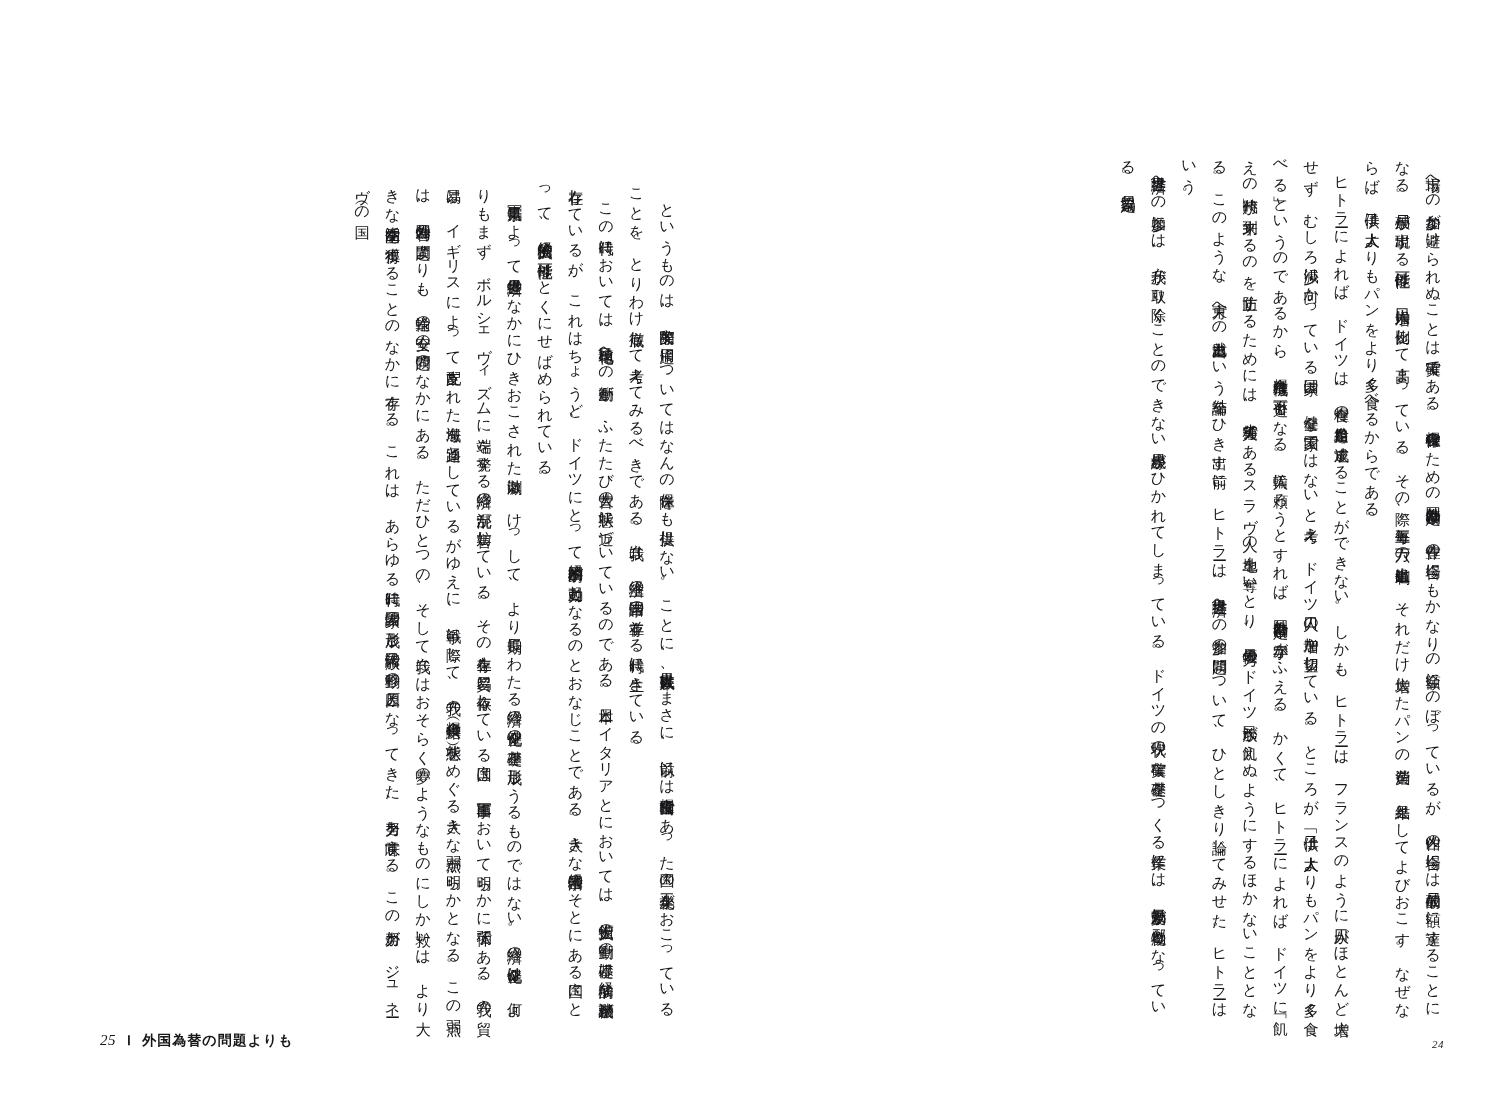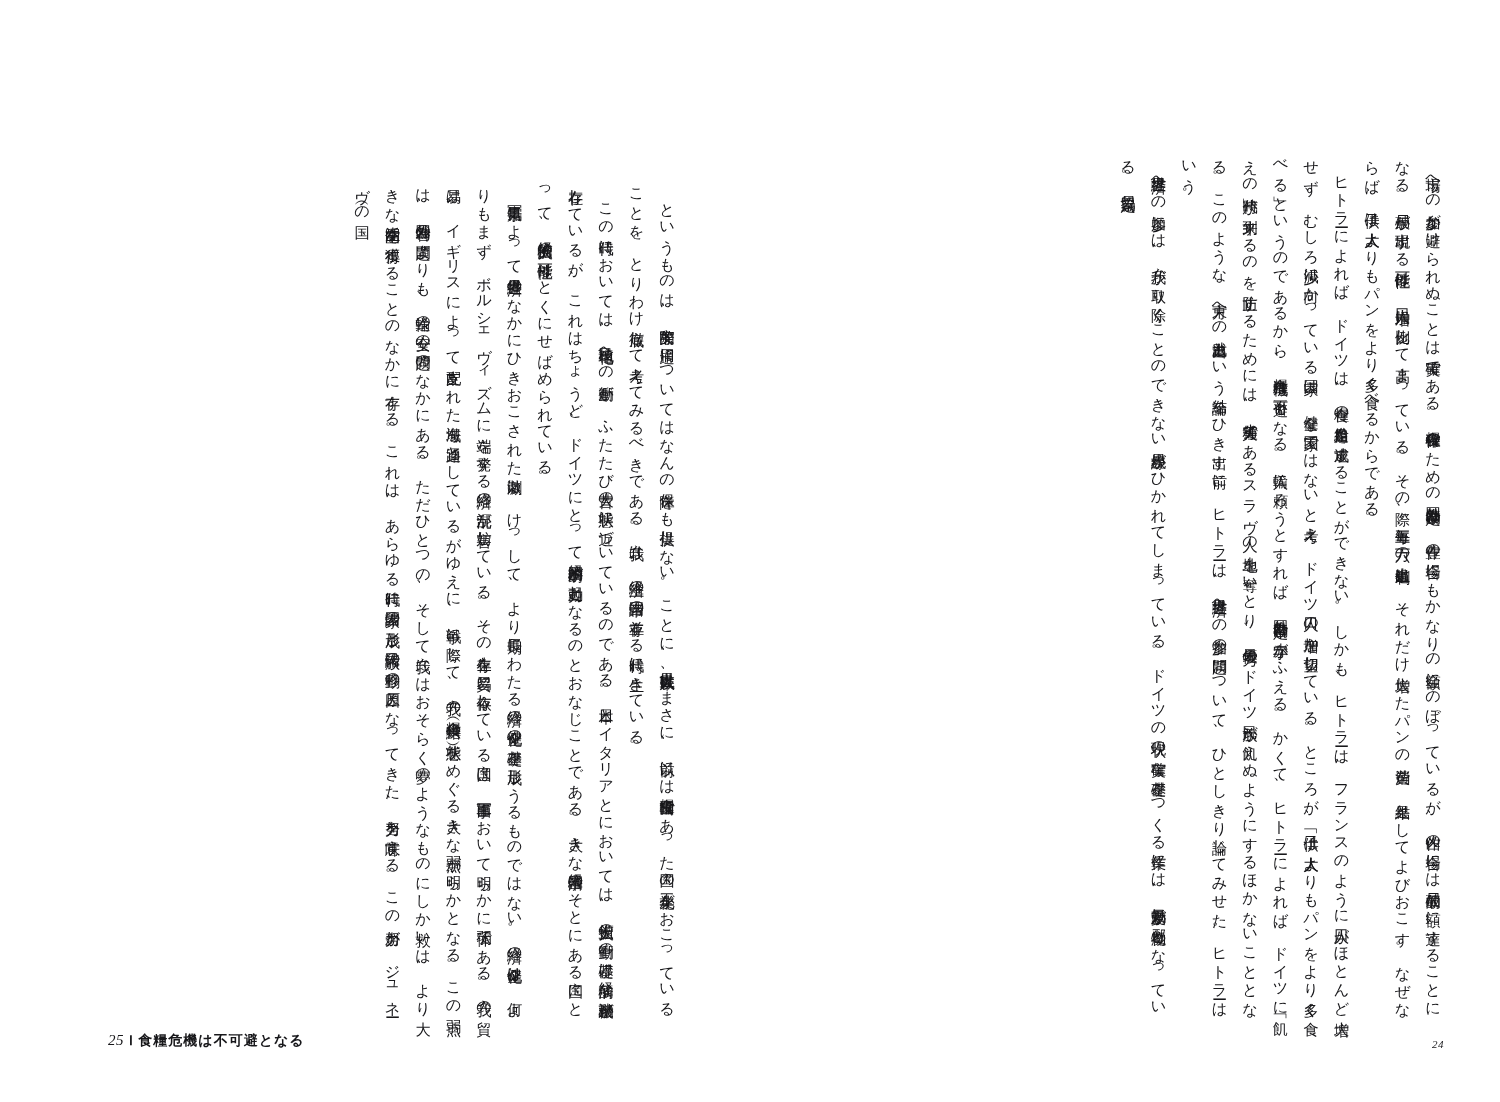--- a/index.html
+++ b/index.html
@@ -74,24 +74,24 @@
     color: #17171a;
     letter-spacing: 0.5px;
     white-space: nowrap;
   }
   .folio-right {
     right: 56px;
     font-style: italic;
     font-size: 11px;
   }
   .folio-left {
-    left: 108px;
+    left: 100px;
     display: flex;
     align-items: baseline;
-    gap: 5px;
+    gap: 11px;
     font-family: "Liberation Sans", sans-serif;
   }
   .folio-left .num {
     font-size: 15px;
     font-family: "Liberation Serif", serif;
     font-style: italic;
   }
   .folio-left .chapnum {
     font-size: 13px;
     font-weight: bold;
@@ -119,17 +119,17 @@
 
   <div class="page page-left">
     <div class="text-block block-25">
       <p class="para">というものは、実際的な適用についてはなんの保障をも提供しない。ことに、世界大戦以来、まさに、以前には食糧輸出国であった国々の工業化がおこっていることを、とりわけ徹底して考えてみるべきである。我々は、経済上の諸帝国の並存する時代に生きている。</p>
       <p class="para">この時代においては、植民地化への衝動が、ふたたび大昔の状態に近づいているのである。日本とイタリアとにおいては、領土拡大の衝動の基礎に経済的な諸動機が存在しているが、これはちょうど、ドイツにとって経済的困窮が起動力となるのとおなじことである。大きな経済帝国のそとにある国々にとって、経済的拡大の可能性はとくにせばめられている。</p>
       <p class="para">軍需景気によって世界経済のなかにひきおこされた刺激は、けっして、より長期にわたる経済の健全化の基礎を形成しうるものではない。経済の健全化は、何よりもまず、ボルシェヴィズムに端を発する経済の混乱が妨害している。その生存を貿易に依存している国々は、軍事面において明らかに弱体である。我々の貿易は、イギリスによって支配された海域を通路としているがゆえに、戦争に際して、我々の食糧（供給の）状態をめぐる大きな弱点が明らかとなる。この弱点は、外国為替の問題よりも、輸送の安全の問題のなかにある。ただひとつの、そして我々にはおそらく夢のようなものにしか救いは、より大きな生活空間を獲得することのなかに存する。これは、あらゆる時代に諸国家の形成と諸民族の移動の原因となってきた、努力を意味する。この努力が、ジュネーヴ（の国</p>
     </div>
     <div class="folio folio-left">
       <span class="num">25</span>
       <span class="chapnum">Ⅰ</span>
-      <span class="chaptitle">食糧危機は不可避となる</span>
+      <span class="chaptitle">外国為替の問題よりも</span>
     </div>
   </div>
 
 </div>
 
 </body></html>

